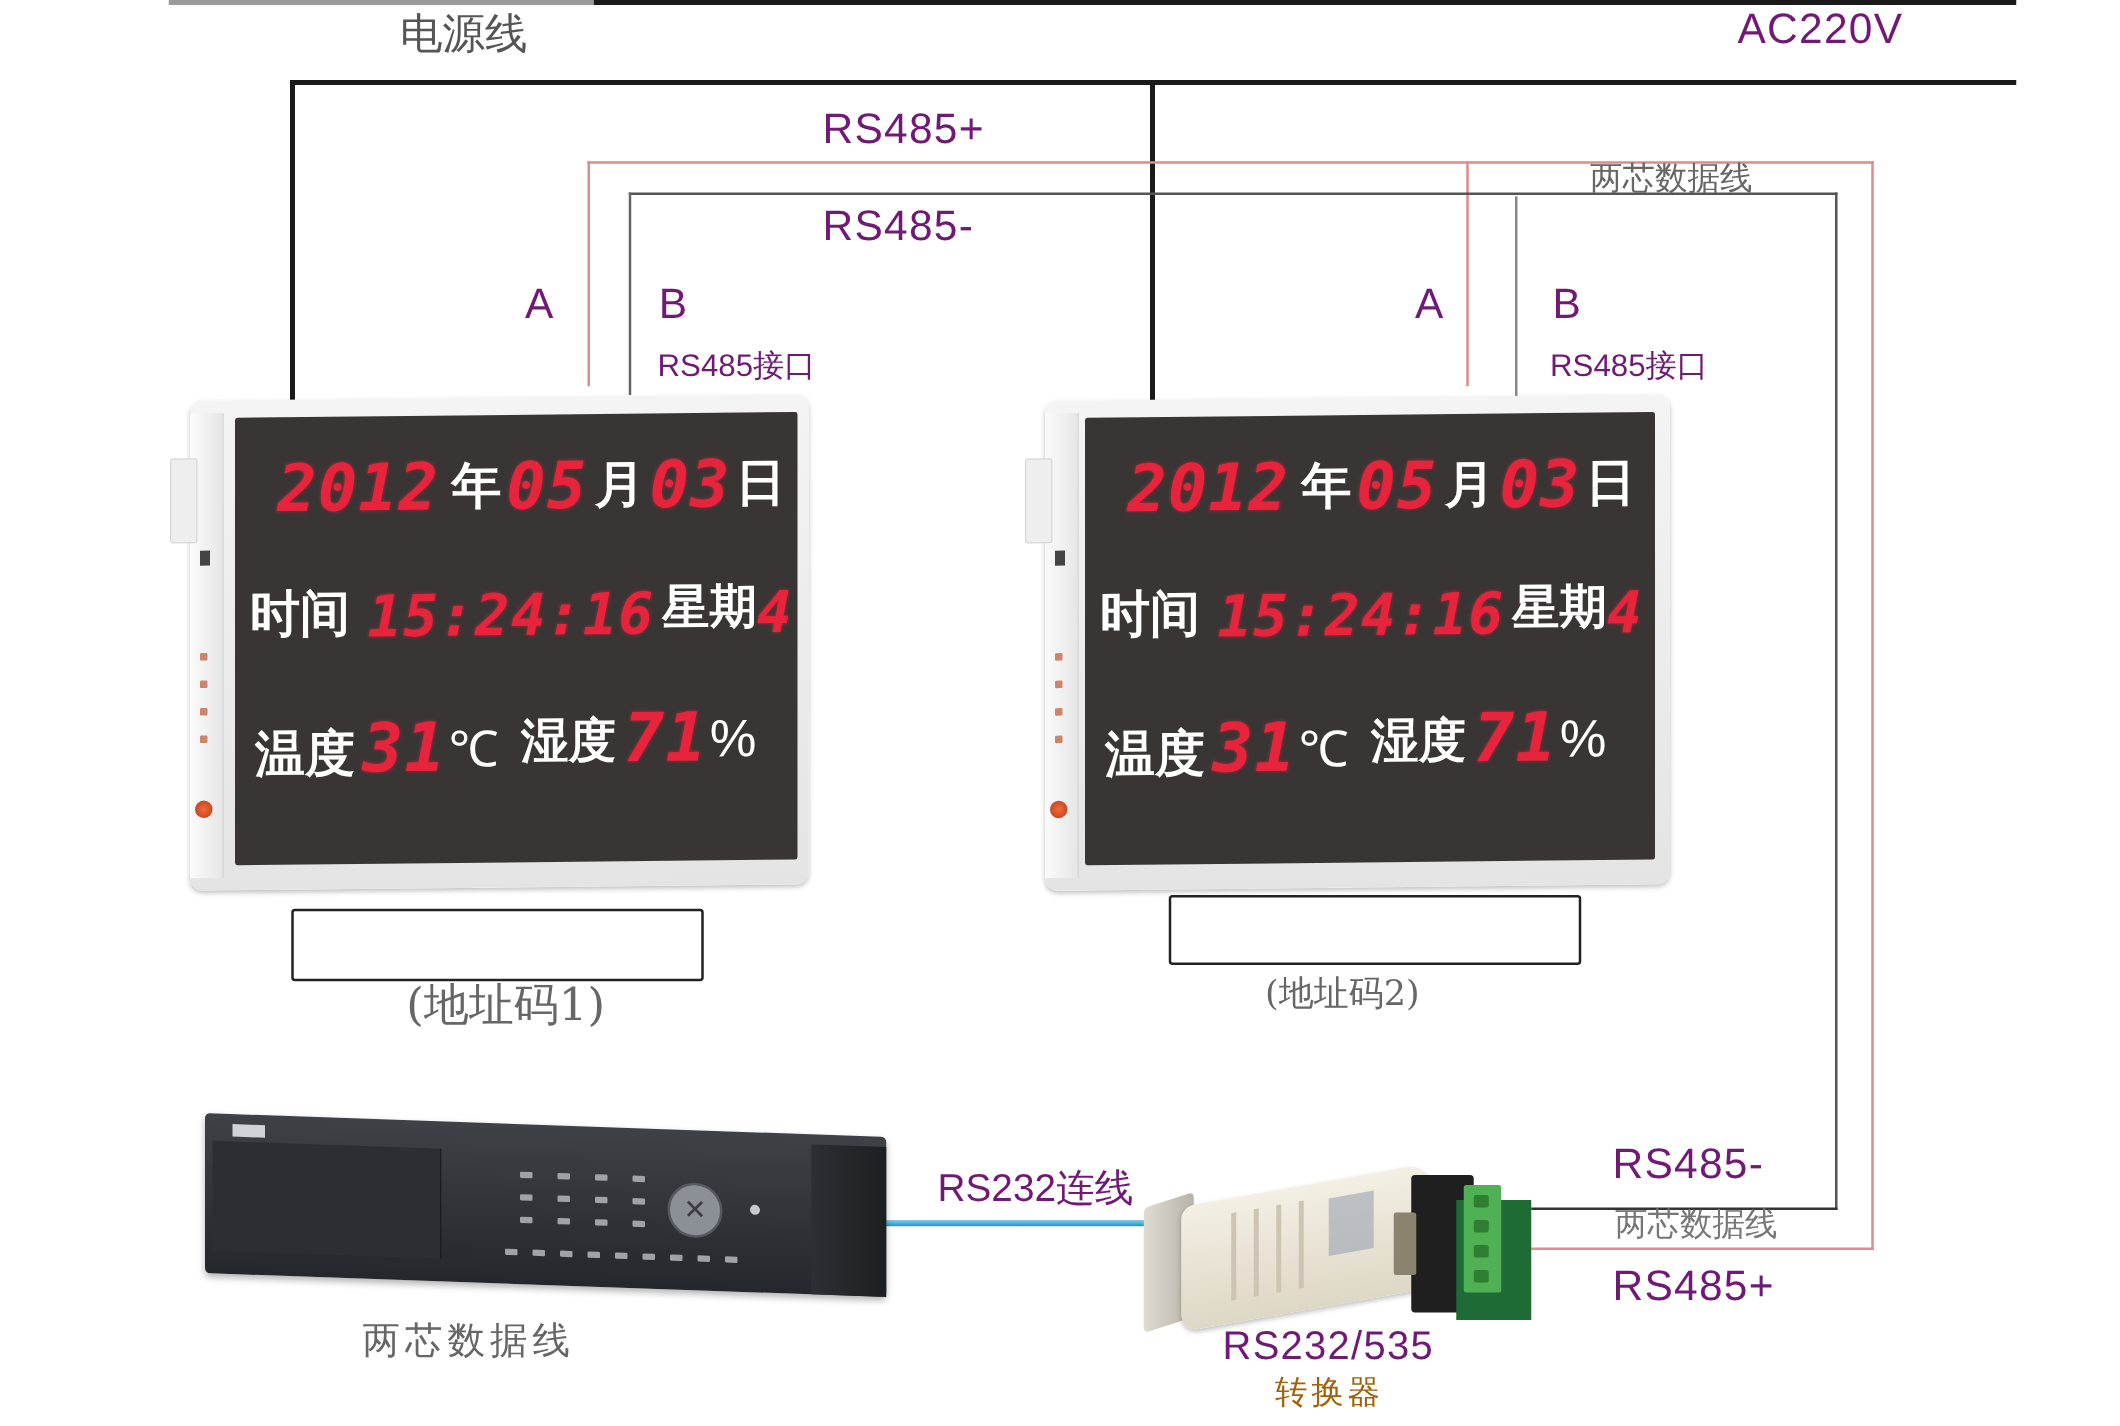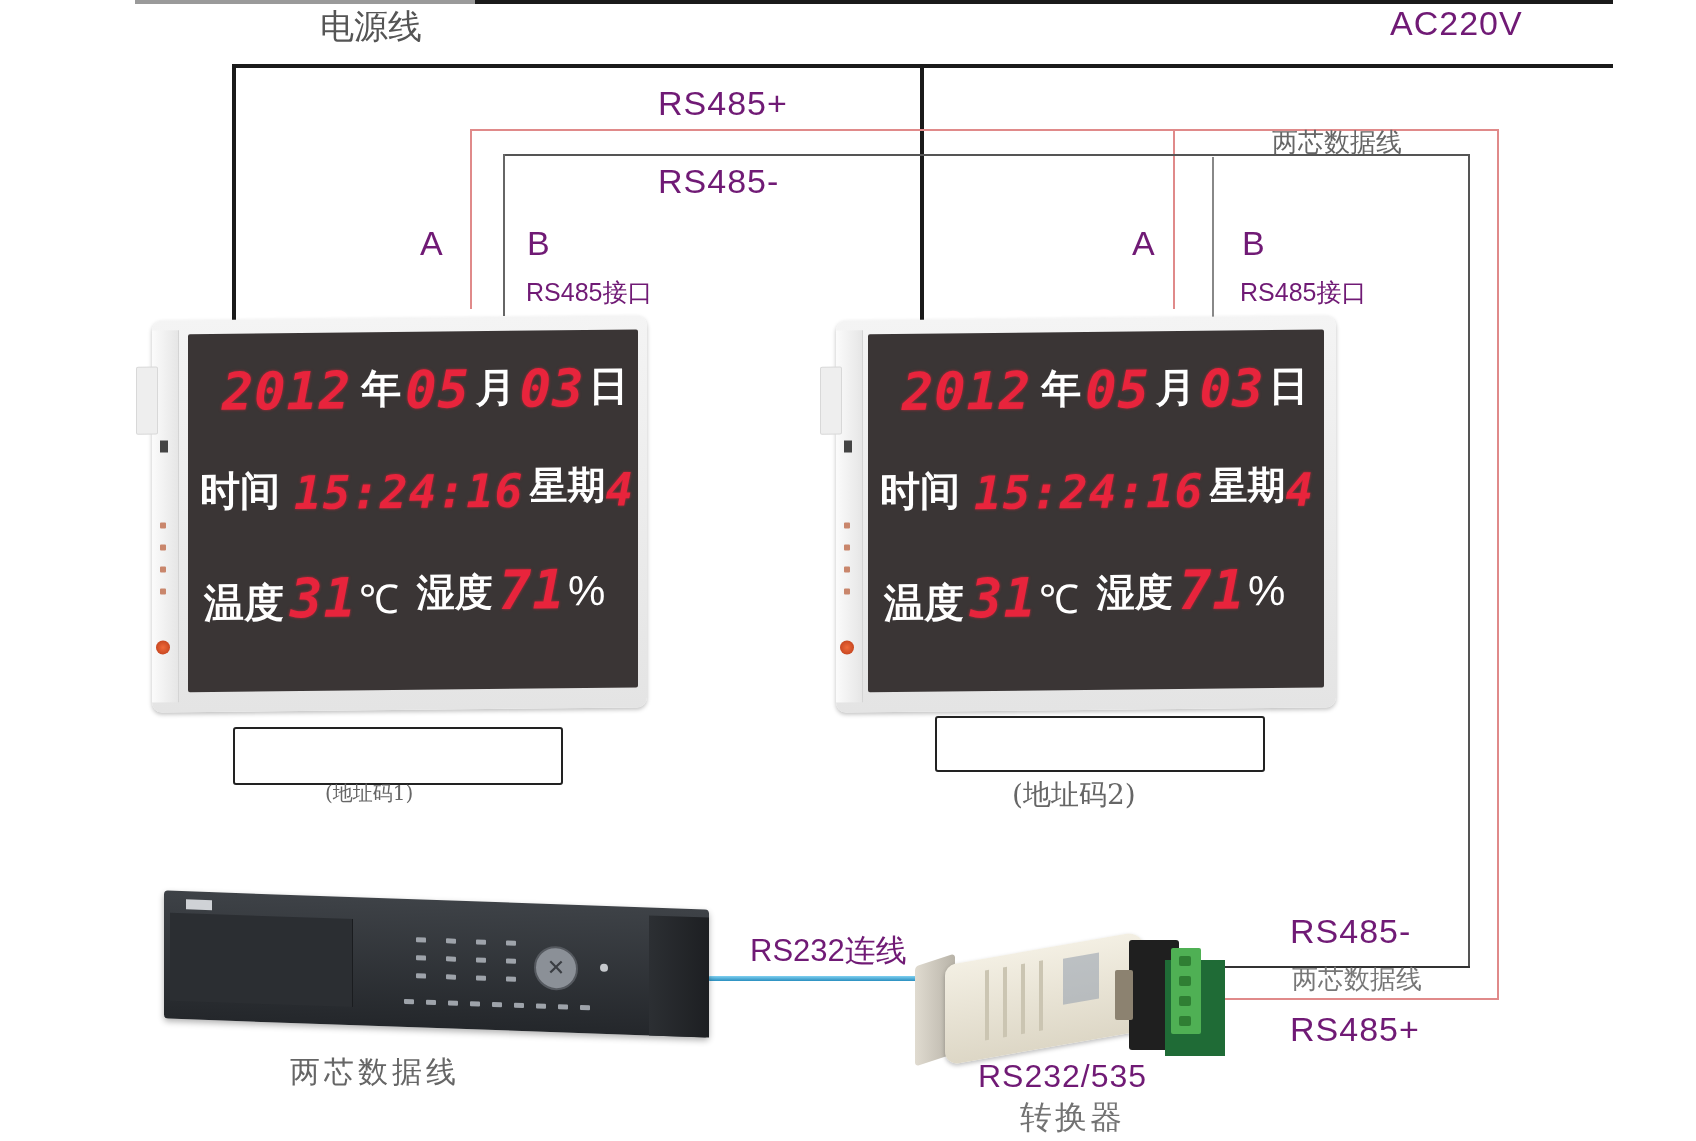--- a/index.html
+++ b/index.html
@@ -131,21 +131,21 @@
       <span class="cn" style="font-size:38px; margin:0 0 10px 18px;">湿度</span>
       <span class="led" style="font-size:54px; margin:0 0 6px 6px;">71</span>
       <span class="unit" style="font-size:42px; margin:0 0 12px 2px;">%</span>
     </div>
   </div>
 </div>
 
 <div class="addr-box" style="left:233px; top:727px; width:326px; height:54px;">
   <span></span>
 </div>
-<div class="label lbl-cn" style="left:325px; top:780px; font-size:20px; color:#666;">(地址码1)</div>
+<div class="label lbl-cn" style="left:325px; top:780px; font-size:36px; color:#666;">(地址码1)</div>
 
 <div class="panel" style="left:836px; top:318px; width:500px; height:392px;">
   <div class="side">
     <div class="clip"></div>
     <div class="mark"></div>
     <div class="btn" style="top:192px;"></div>
     <div class="btn" style="top:214px;"></div>
     <div class="btn" style="top:236px;"></div>
     <div class="btn" style="top:258px;"></div>
     <div class="knob" style="top:310px;"></div>
@@ -228,17 +228,17 @@
   <div class="pcb"></div>
   <div class="term">
     <div class="screw" style="top:8px;"></div>
     <div class="screw" style="top:28px;"></div>
     <div class="screw" style="top:48px;"></div>
     <div class="screw" style="top:68px;"></div>
   </div>
 </div>
 
 <div class="label lbl-big" style="left:978px; top:1058px; font-size:32px;">RS232/535</div>
-<div class="label lbl-cn" style="left:1020px; top:1096px; font-size:32px; color:#737373; letter-spacing:3px;">转换器</div>
+<div class="label lbl-cn" style="left:1020px; top:1096px; font-size:26px; color:#a16207; letter-spacing:3px;">转换器</div>
 
 <div class="label lbl-big" style="left:1290px; top:912px;">RS485-</div>
 <div class="label lbl-cn" style="left:1292px; top:962px; font-size:26px; color:#777;">两芯数据线</div>
 <div class="label lbl-big" style="left:1290px; top:1010px;">RS485+</div>
 
 </body></html>

